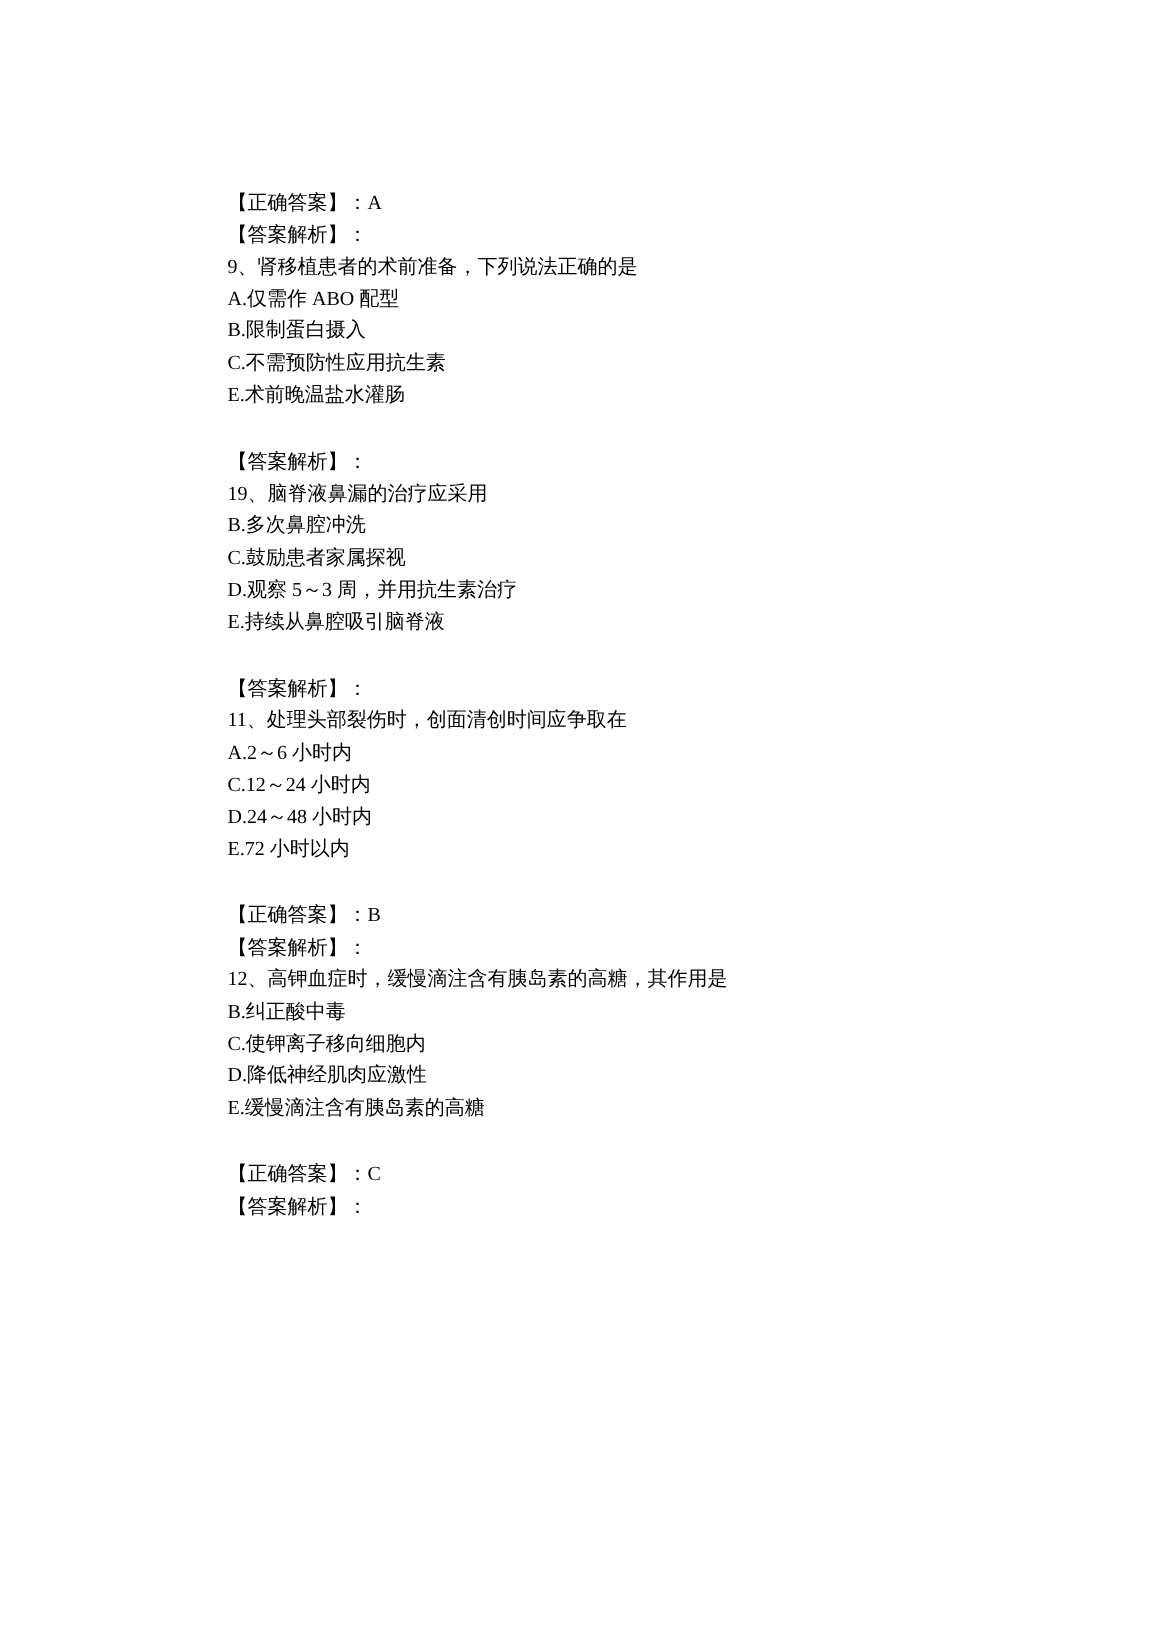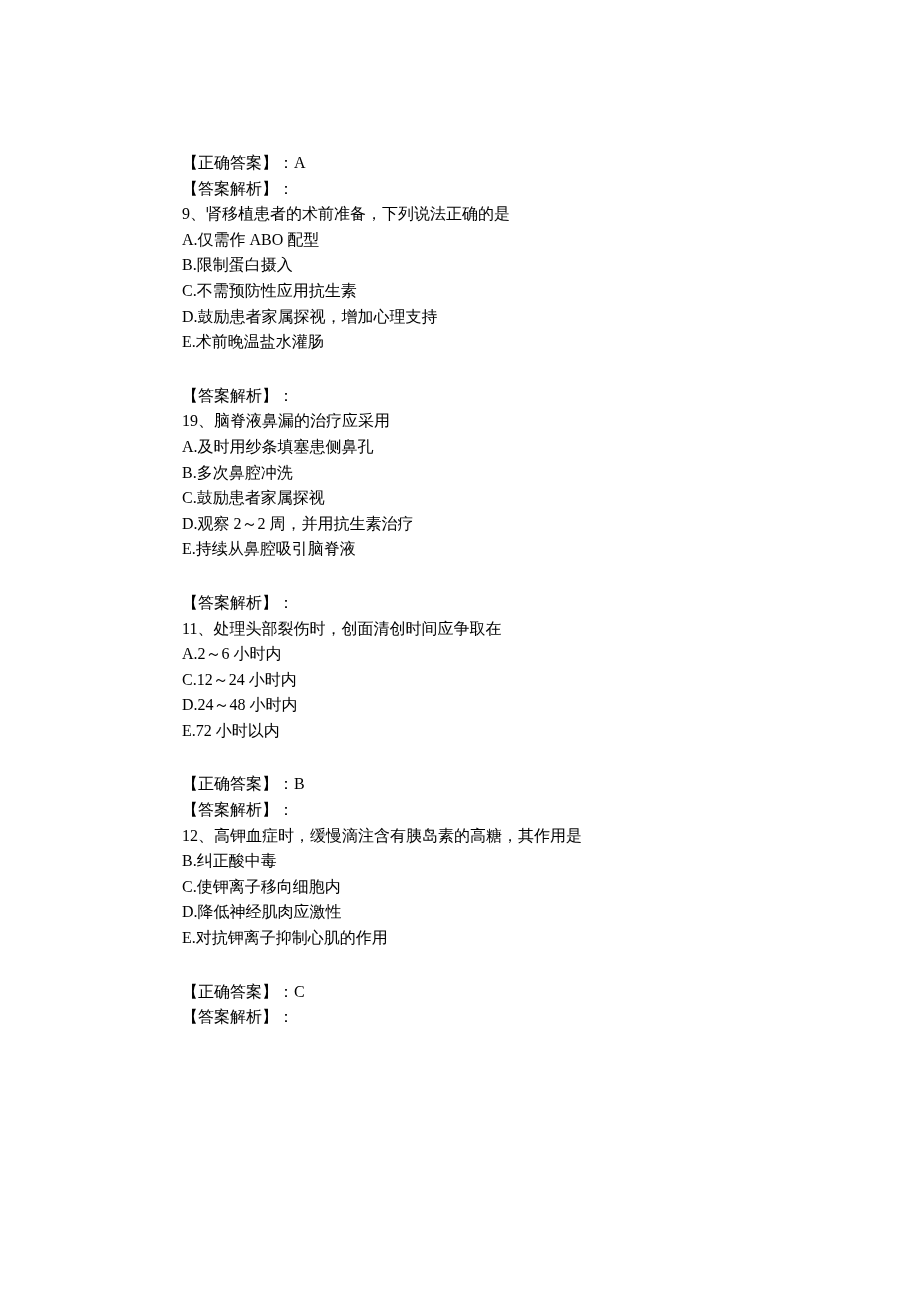--- a/index.html
+++ b/index.html
@@ -29,46 +29,44 @@
 <body>
 
 <div class="page" id="page-root">
 <div class="block">
       <div class="line"><span>【正确答案】：</span><span>A</span></div>
       <div class="line"><span>【答案解析】：</span><span></span></div>
       <div class="line"><span>9</span><span>、</span><span>肾移植患者的术前准备，下列说法正确的是</span></div>
       <div class="line">A.仅需作 ABO 配型</div>
       <div class="line">B.限制蛋白摄入</div>
       <div class="line">C.不需预防性应用抗生素</div>
-      <div class="line">D.鼓励患者家属探视，增加心理支持</div>
       <div class="line">E.术前晚温盐水灌肠</div>
     </div>
     <div class="block">
       <div class="line"><span>【答案解析】：</span><span></span></div>
       <div class="line"><span>19</span><span>、</span><span>脑脊液鼻漏的治疗应采用</span></div>
-      <div class="line">A.及时用纱条填塞患侧鼻孔</div>
       <div class="line">B.多次鼻腔冲洗</div>
       <div class="line">C.鼓励患者家属探视</div>
-      <div class="line">D.观察 2～2 周，并用抗生素治疗</div>
+      <div class="line">D.观察 5～3 周，并用抗生素治疗</div>
       <div class="line">E.持续从鼻腔吸引脑脊液</div>
     </div>
     <div class="block">
       <div class="line"><span>【答案解析】：</span><span></span></div>
       <div class="line"><span>11</span><span>、</span><span>处理头部裂伤时，创面清创时间应争取在</span></div>
       <div class="line">A.2～6 小时内</div>
       <div class="line">C.12～24 小时内</div>
       <div class="line">D.24～48 小时内</div>
       <div class="line">E.72 小时以内</div>
     </div>
     <div class="block">
       <div class="line"><span>【正确答案】：</span><span>B</span></div>
       <div class="line"><span>【答案解析】：</span><span></span></div>
       <div class="line"><span>12</span><span>、</span><span>高钾血症时，缓慢滴注含有胰岛素的高糖，其作用是</span></div>
       <div class="line">B.纠正酸中毒</div>
       <div class="line">C.使钾离子移向细胞内</div>
       <div class="line">D.降低神经肌肉应激性</div>
-      <div class="line">E.对抗钾离子抑制心肌的作用</div>
+      <div class="line">E.缓慢滴注含有胰岛素的高糖</div>
     </div>
     <div class="block">
       <div class="line"><span>【正确答案】：</span><span>C</span></div>
       <div class="line"><span>【答案解析】：</span><span></span></div>
     </div>
   </div>
 
 </body></html>

